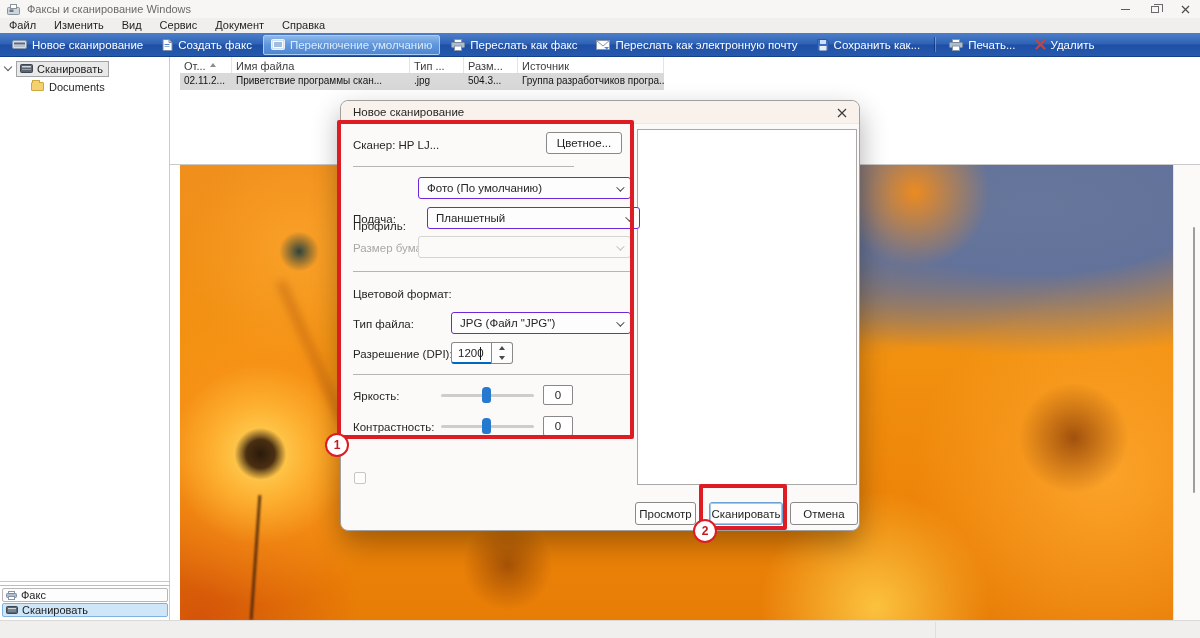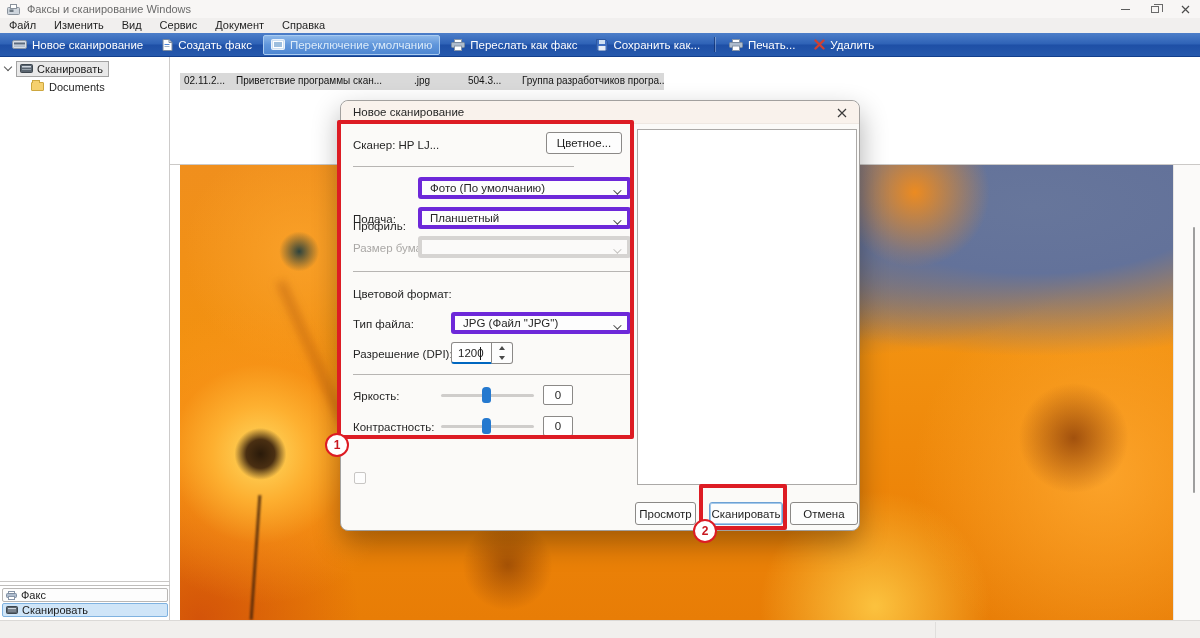--- a/index.html
+++ b/index.html
@@ -79,21 +79,21 @@
 
   
   .dialog { position:absolute; left:340px; top:100px; width:520px; height:431px; background:#fbfaf8;
             border:1px solid #a2a09e; border-radius:8px; box-shadow:0 12px 28px rgba(0,0,0,.32); z-index:10; font-size:11.5px; color:#262626; }
   .dlg-title { height:23px; background:#f9f2ec; border-radius:8px 8px 0 0; display:flex; align-items:center; padding:0 12px; border-bottom:1px solid #efe8e2; }
   .dlg-close { position:absolute; right:7px; top:3px; width:20px; height:17px; display:flex; align-items:center; justify-content:center; }
   .dlg-preview { position:absolute; left:296px; top:28px; width:220px; height:356px; background:#ffffff; border:1px solid #abA9a7; }
   .dlg-label { position:absolute; white-space:nowrap; }
   .dlg-label.disabled { color:#aaa8a6; }
   .sep { position:absolute; height:1px; background:#b7b5b3; }
-  .select { position:absolute; height:22px; background:#fdfdfd; border:4px solid #6d28d9; border-radius:3px;
+  .select { position:absolute; height:22px; background:#fdfdfd; border:1px solid #6d28d9; border-radius:3px;
             display:flex; align-items:center; padding:0 22px 0 8px; white-space:nowrap; }
   .select .dd { position:absolute; right:8px; top:8px; width:6px; height:6px; border-right:1.4px solid #464646; border-bottom:1.4px solid #464646; transform:rotate(45deg) translateY(-2px); }
   .select.disabled { border-color:#d6d4d2; background:#fbfaf9; }
   .select.disabled .dd { border-color:#c2c0be; }
   .btn { background:#fdfdfd; border:1px solid #8b8987; border-radius:3px; display:flex; align-items:center; justify-content:center; font-size:11.5px; color:#1e1e1e; }
   .spin-input { position:absolute; left:110px; top:241px; width:41px; height:22px; border:1px solid #8b8987; border-bottom:2px solid #0067c0; border-radius:3px 0 0 3px; background:#fff; display:flex; align-items:center; padding-left:6px; }
   .caret-line { position:absolute; left:28px; top:4px; width:1px; height:13px; background:#1a1a1a; }
   .spinner { position:absolute; left:151px; top:241px; width:21px; height:22px; border:1px solid #8b8987; border-left:none; border-radius:0 3px 3px 0; background:#fdfdfd; }
   .spin-up,.spin-dn { position:absolute; left:0; width:20px; height:10px; display:flex; align-items:center; justify-content:center; }
   .spin-up{top:0} .spin-dn{bottom:0}
@@ -184,20 +184,30 @@
   </div>
   <div class="tool-btn">
     <span class="ic">
         <svg width="14" height="12">
           <rect x="3.5" y="0.5" width="7" height="3.5" fill="#ffffff" stroke="#8795a8"></rect>
           <rect x="0.5" y="3.5" width="13" height="5" rx="1" fill="#aebccd" stroke="#7c8ca0"></rect>
           <rect x="3.5" y="7" width="7" height="4.5" fill="#ffffff" stroke="#8795a8"></rect>
         </svg>
       </span>
     <span>Переслать как факс</span>
+  </div>
+  <div class="tool-btn">
+    <span class="ic">
+        <svg width="14" height="10">
+          <rect x="0.5" y="0.5" width="13" height="9" fill="#fdfdfd" stroke="#8795a8"></rect>
+          <path d="M0.5 0.5 L7 6 L13.5 0.5" fill="none" stroke="#8795a8"></path>
+          <path d="M8 7 h5 l-2 2.5z" fill="#4f86d8"></path>
+        </svg>
+      </span>
+    <span>Переслать как электронную почту</span>
   </div>
   <div class="tool-btn">
     <span class="ic">
         <svg width="12" height="12">
           <path d="M0.5 0.5 h9 l2 2 v9 h-11z" fill="#3f6fc0" stroke="#2c57a0"></path>
           <rect x="3" y="1" width="6" height="4" fill="#cfe0f2"></rect>
           <rect x="2.5" y="7" width="7" height="4.5" fill="#e8eef6"></rect>
         </svg>
       </span>
     <span>Сохранить как...</span>
@@ -261,20 +271,38 @@
               <rect x="2" y="2" width="8" height="1.3" fill="#cfd6dd"></rect>
               <rect x="2" y="4.5" width="8" height="1" fill="#98a2ab"></rect>
             </svg>
           </span>
         <span>Сканировать</span>
       </div>
     </div>
   </div>
 
   <div class="main">
+    <div class="list-header">
+      <div class="hcell c1">
+          <span>От...</span>
+          <span class="sort-up"></span>
+        </div>
+      <div class="hcell c2">
+          <span>Имя файла</span>
+        </div>
+      <div class="hcell c3">
+          <span>Тип ...</span>
+        </div>
+      <div class="hcell c4">
+          <span>Разм...</span>
+        </div>
+      <div class="hcell c5">
+          <span>Источник</span>
+        </div>
+    </div>
     <div class="list-row">
       <div class="rcell c1">02.11.2...</div>
       <div class="rcell c2">Приветствие программы скан...</div>
       <div class="rcell c3">.jpg</div>
       <div class="rcell c4">504.3...</div>
       <div class="rcell c5">Группа разработчиков програ...</div>
     </div>
     <div class="list-split"></div>
     <div class="preview-pane">
       <div class="stem1"></div>
@@ -308,21 +336,21 @@
   </div>
   <div class="sep" style="left:12px; top:65px; width:221px;"></div>
 
   <div class="dlg-label" style="left:12px; top:82px;margin-top:37px;">Профиль:</div>
   <div class="select" style="left:77px; top:76px; width:213px;">
     <span>Фото (По умолчанию)</span>
       <span class="dd"></span>
   </div>
 
   <div class="dlg-label" style="left:12px; top:112px;">Подача:</div>
-  <div class="select" style="left:77px; top:106px; width:213px;">
+  <div class="select" style="left:86px; top:106px; width:213px;">
     <span>Планшетный</span>
       <span class="dd"></span>
   </div>
 
   <div class="dlg-label disabled" style="left:12px; top:141px;">Размер бумаги:</div>
   <div class="select disabled" style="left:77px; top:135px; width:213px;">
     <span></span>
       <span class="dd"></span>
   </div>
 

